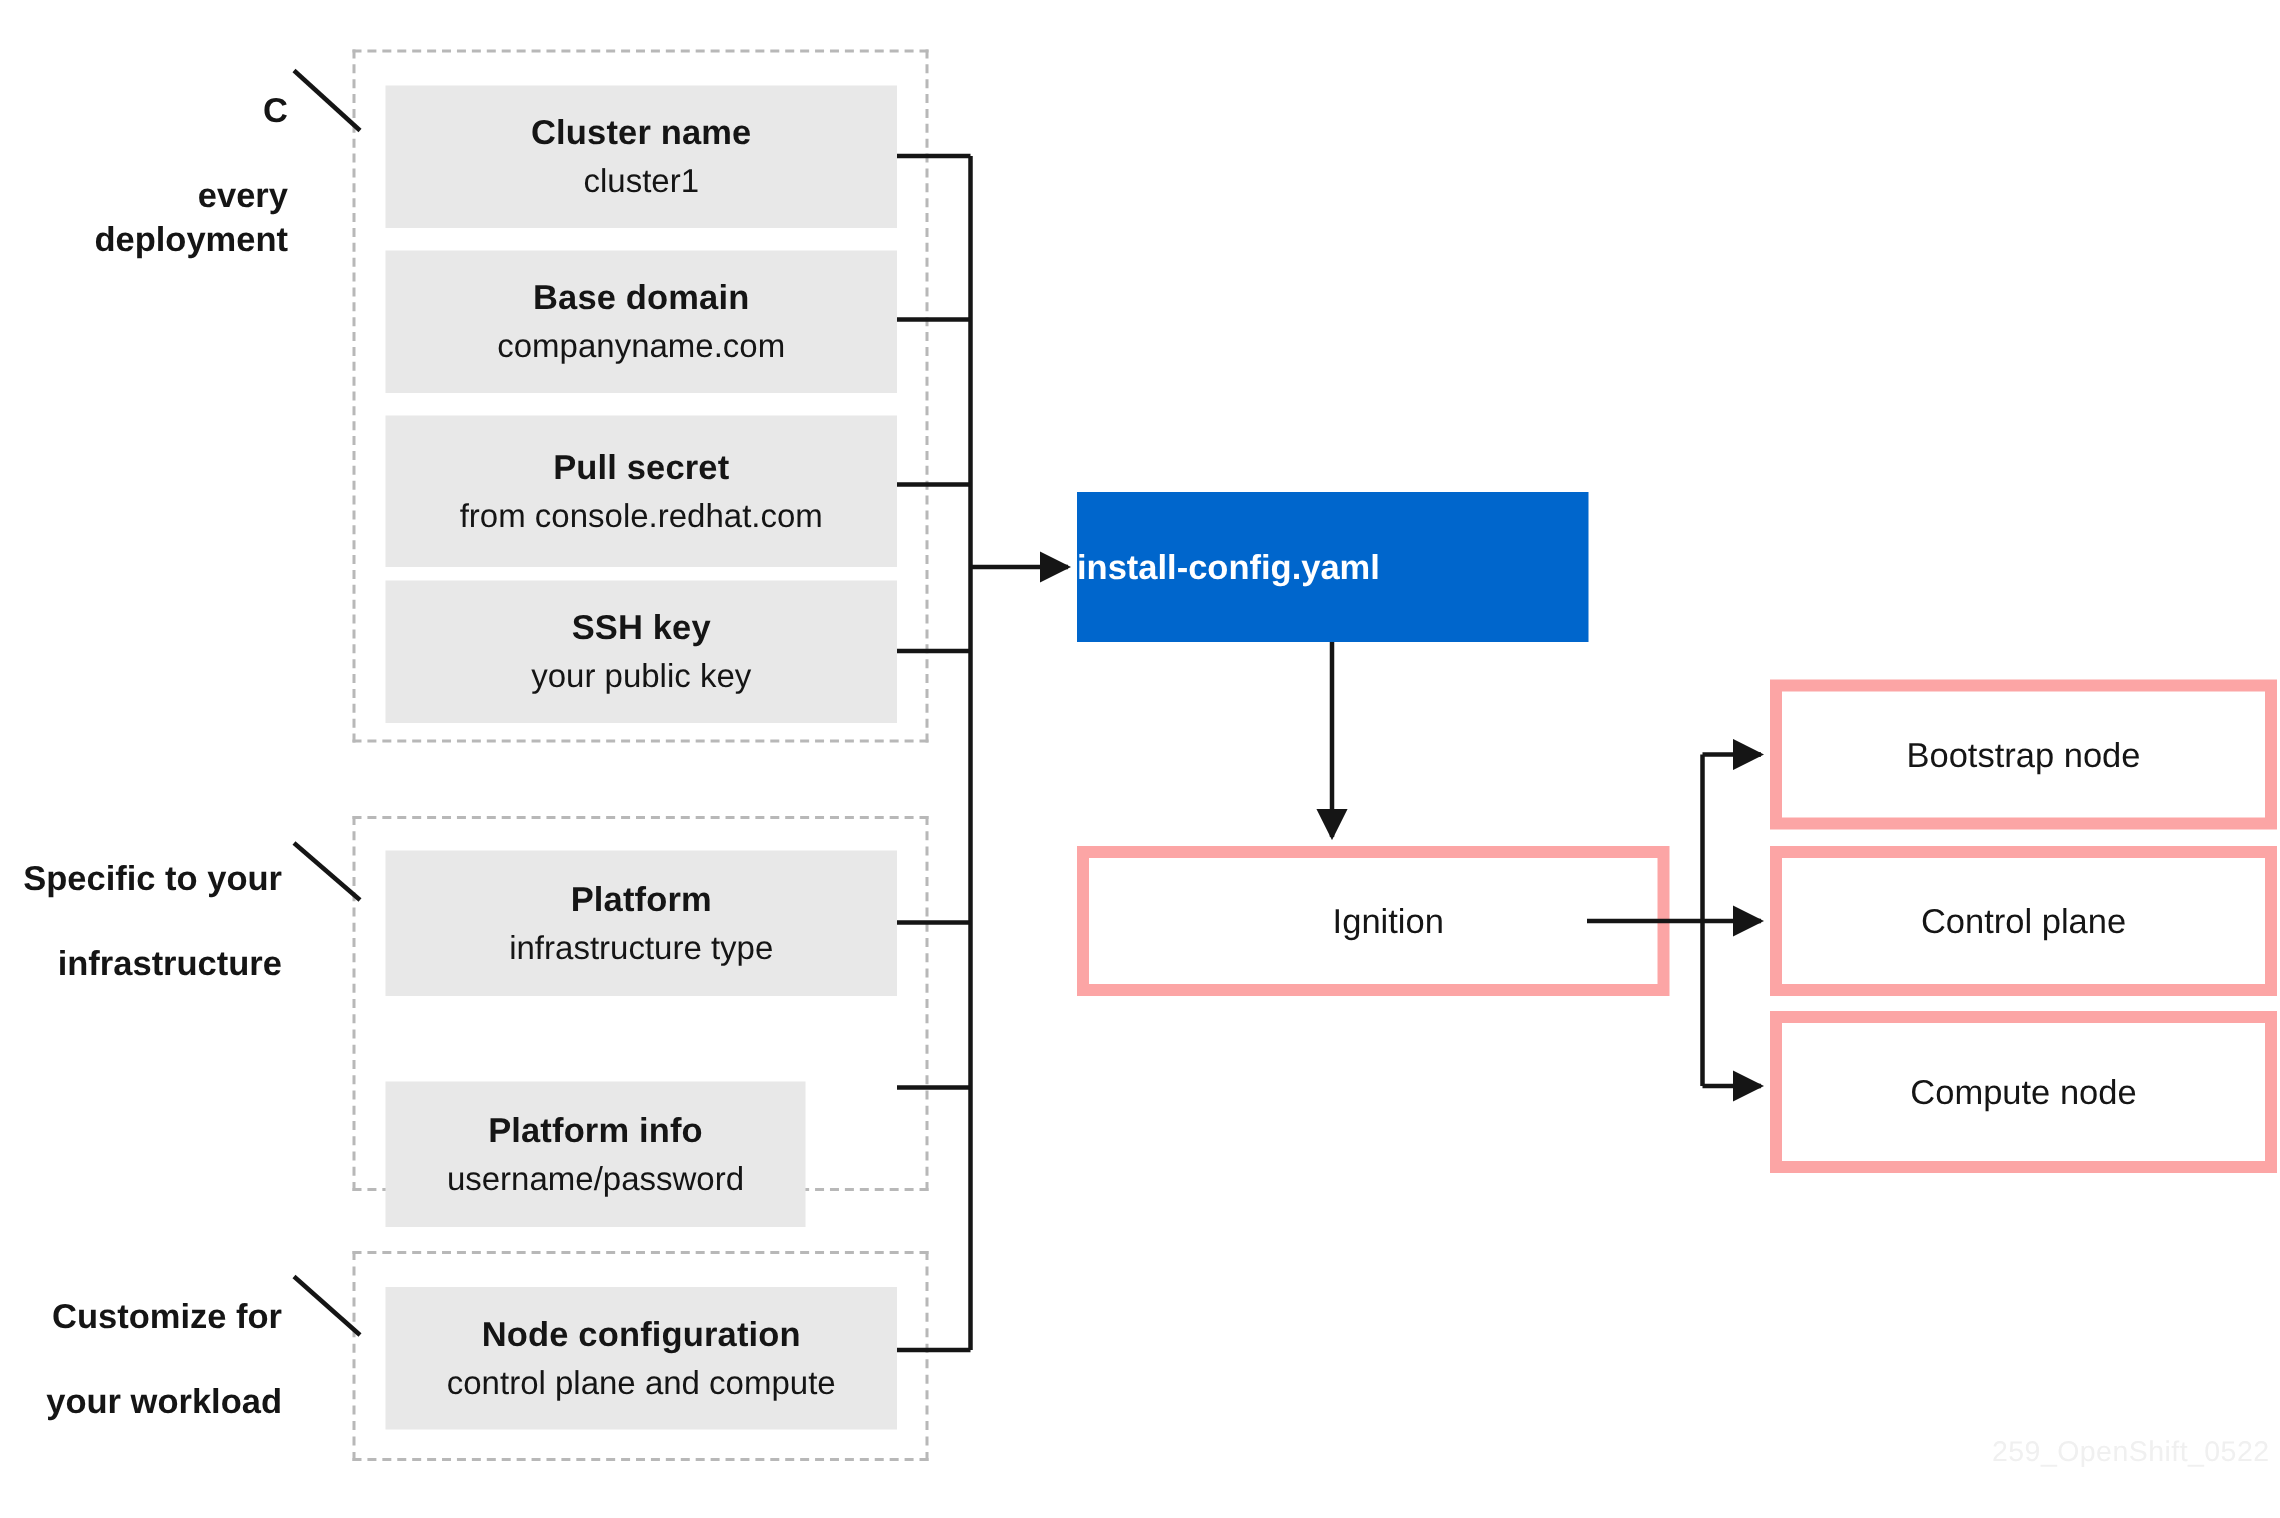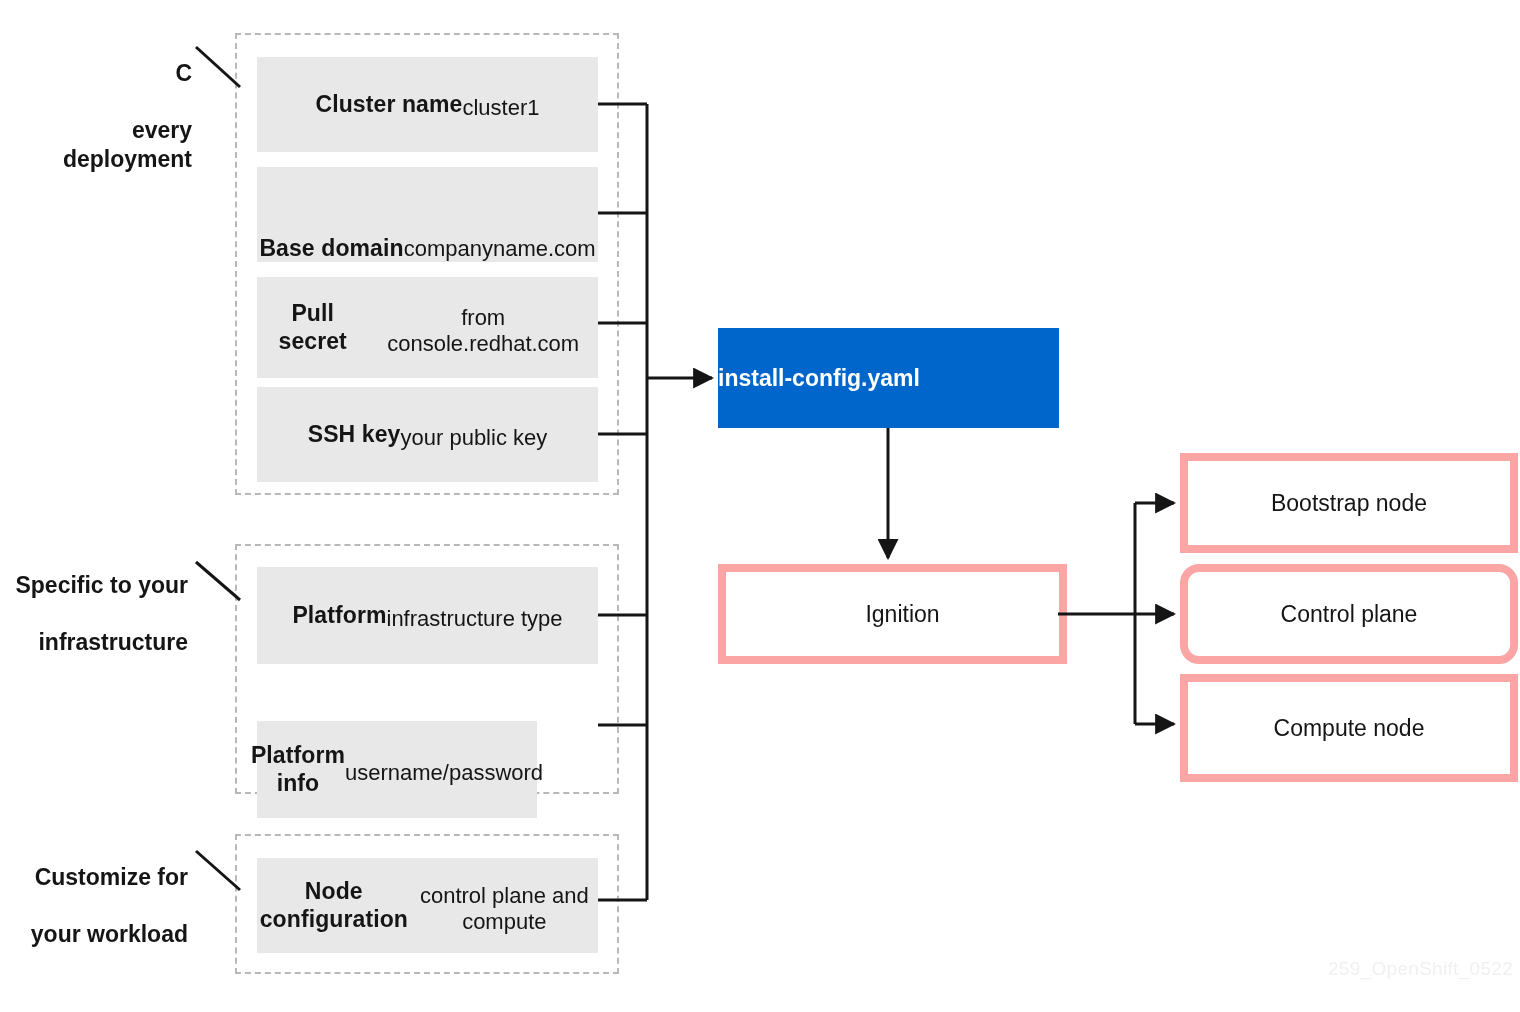--- a/index.html
+++ b/index.html
@@ -16,21 +16,21 @@
     border:2px dashed #b8b8b8;
     box-sizing:border-box;
     background:transparent;
   }
 
   
   .card{
     position:absolute;
     background:#e8e8e8;
     box-sizing:border-box;
-    display:flex;flex-direction:row;
+    display:flex;flex-direction:column;
     align-items:center;justify-content:center;
     text-align:center;
     line-height:1.18;
   }
   .card .t{font-size:23px;font-weight:bold;color:#151515;letter-spacing:.1px;}
   .card .s{font-size:22px;font-weight:normal;color:#151515;margin-top:6px;}
 
   
   .anno{
     position:absolute;
@@ -91,21 +91,21 @@
     <span>your workload</span>
   </div>
 
   <div class="group" style="left:235px;top:33px;width:384px;height:462px;"></div>
 
   <div class="card" style="left:257px;top:57px;width:341px;height:95px;">
     <span class="t">Cluster name</span>
     <span class="s">cluster1</span>
   </div>
 
-  <div class="card" style="left:257px;top:167px;width:341px;height:95px;align-items:flex-end;">
+  <div class="card" style="left:257px;top:167px;width:341px;height:95px;">
     <span class="t">Base domain</span>
     <span class="s">companyname.com</span>
   </div>
 
   <div class="card" style="left:257px;top:277px;width:341px;height:101px;">
     <span class="t">Pull secret</span>
     <span class="s">from console.redhat.com</span>
   </div>
 
   <div class="card" style="left:257px;top:387px;width:341px;height:95px;">
@@ -129,29 +129,29 @@
 
   <div class="card" style="left:257px;top:858px;width:341px;height:95px;">
     <span class="t">Node configuration</span>
     <span class="s">control plane and compute</span>
   </div>
 
   <div class="boxblue" style="left:718px;top:328px;width:341px;height:100px;">
     <span>install-config.yaml</span>
   </div>
 
-  <div class="boxoutline" style="left:718px;top:564px;width:349px;height:100px;padding-left:20px;">
+  <div class="boxoutline" style="left:718px;top:564px;width:395px;height:100px;padding-left:20px;">
     <span>Ignition</span>
   </div>
 
   <div class="boxoutline" style="left:1180px;top:453px;width:338px;height:100px;">
     <span>Bootstrap node</span>
   </div>
 
-  <div class="boxoutline" style="left:1180px;top:564px;width:338px;height:100px;border-radius:19px;">
+  <div class="boxoutline" style="left:1180px;top:564px;width:338px;height:100px;">
     <span>Control plane</span>
   </div>
 
   <div class="boxoutline" style="left:1180px;top:674px;width:338px;height:108px;">
     <span>Compute node</span>
   </div>
 
   <svg id="wires" viewBox="0 0 1520 1012" width="1520" height="1012" xmlns="http://www.w3.org/2000/svg">
     <defs>
       <marker id="arrow" viewBox="0 0 10 10" refX="9" refY="5" markerWidth="7" markerHeight="7" orient="auto-start-reverse">

